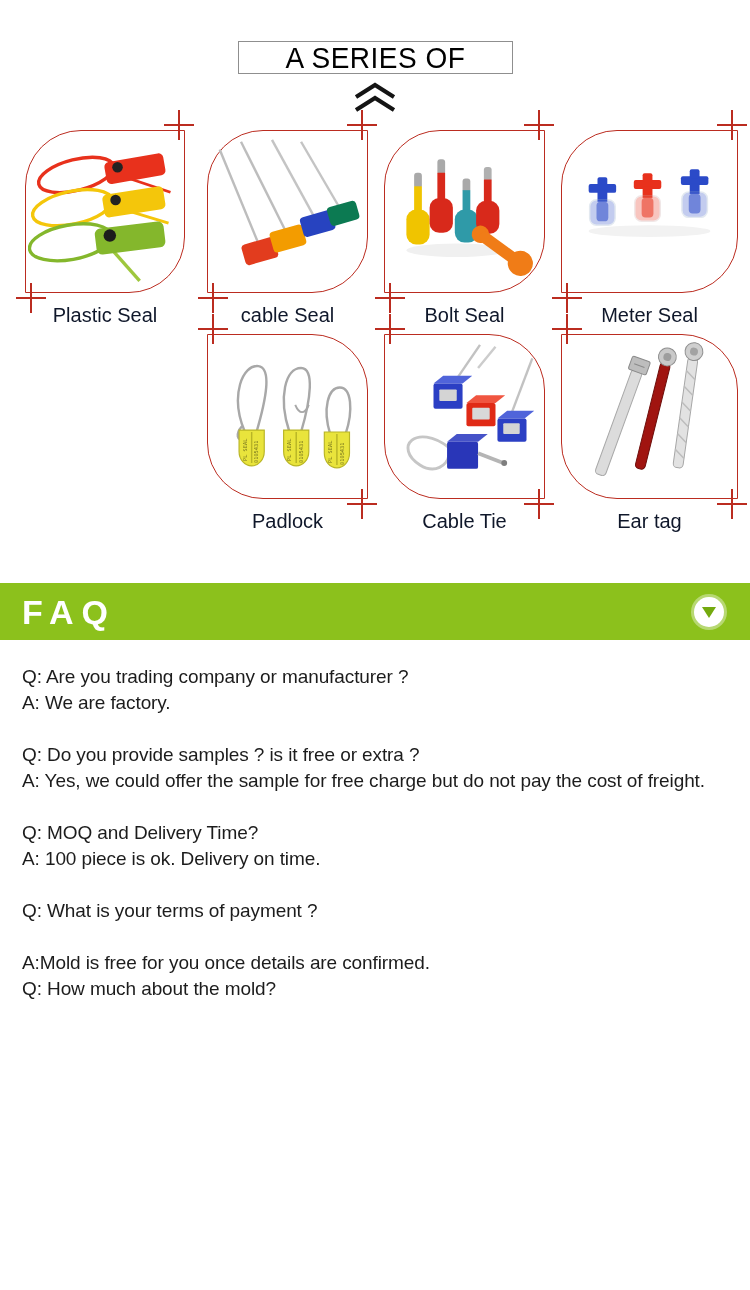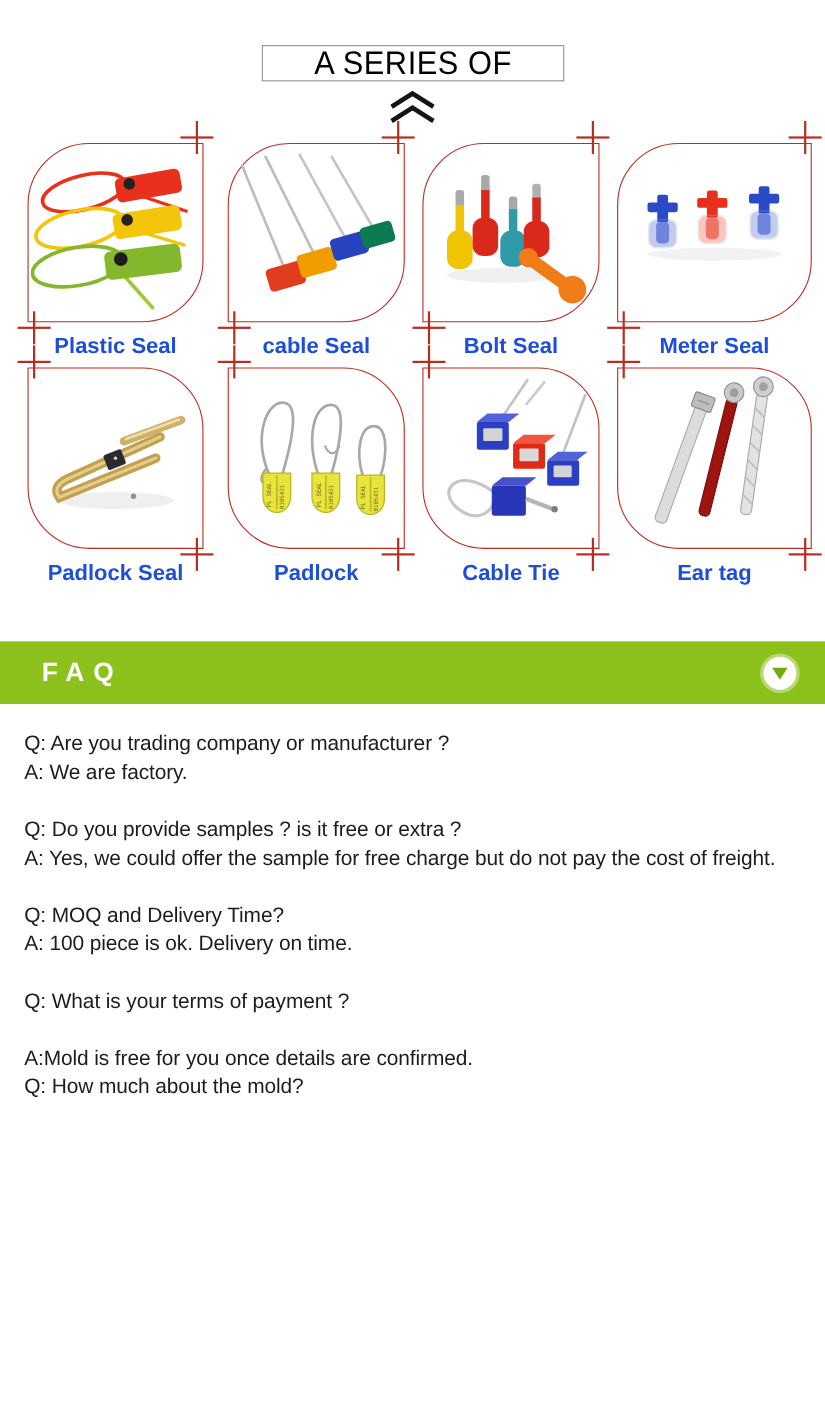--- a/index.html
+++ b/index.html
@@ -13,32 +13,32 @@
   .chevron{position:absolute;left:352px;top:82px;}
 
   
   .card{position:absolute;}
   .c0{left:25px;width:160px}.c1{left:207px;width:161px}.c2{left:384px;width:161px}.c3{left:561px;width:177px}
   .r1{top:130px}.r2{top:334px}
   .frame{position:relative;height:161px;background:#fff;border:1.5px solid #bb2c20;}
   .r1 .frame{border-radius:56px 0 56px 0;}
   .r2 .frame{height:163px;border-radius:0 56px 0 56px;}
   .frame svg.photo{position:absolute;left:2px;top:2px;width:calc(100% - 4px);height:calc(100% - 4px);}
-  .plabel{margin-top:11px;text-align:center;font-size:20px;color:#1d4ed8;font-weight:bold;}
+  .plabel{margin-top:11px;text-align:center;font-size:20px;color:#0f172a;}
 
   .mark{position:absolute;width:30px;height:30px;pointer-events:none;}
   .mark::before{content:"";position:absolute;left:14px;top:0;width:2px;height:30px;background:#bb2c20;}
   .mark::after{content:"";position:absolute;top:14px;left:0;width:30px;height:2px;background:#bb2c20;}
   .mark.tr{top:-21px;right:-10px}.mark.bl{bottom:-21px;left:-10px}
   .mark.tl{top:-21px;left:-10px}.mark.br{bottom:-21px;right:-10px}
 
   
   .faq-bar{position:absolute;left:0;top:583px;width:750px;height:57px;background:#8cc11c;}
-  .faq-title{position:absolute;left:38px;top:50%;transform:translateY(-50%);
-             color:#fff;font-size:24px;font-weight:bold;letter-spacing:8px;}
+  .faq-title{position:absolute;left:22px;top:50%;transform:translateY(-50%);
+             color:#fff;font-size:34px;font-weight:bold;letter-spacing:8px;}
   .faq-toggle{position:absolute;right:26px;top:50%;transform:translateY(-50%);
               width:30px;height:30px;background:#fff;border-radius:50%;
               box-shadow:0 0 0 3px rgba(255,255,255,.38);
               display:flex;align-items:center;justify-content:center;cursor:pointer;}
   .tri{width:0;height:0;border-left:7px solid transparent;border-right:7px solid transparent;
        border-top:11px solid #74aa0e;margin-top:2px;}
 
   
   .faq-body{position:absolute;left:22px;top:664px;width:694px;
             font-size:19px;line-height:26px;color:#1c1c1c;letter-spacing:-.1px;}
@@ -166,37 +166,20 @@
           <rect x="113" y="60" width="26" height="26" rx="7" fill="#2b4ac8" opacity=".28" stroke="#9db3cc" stroke-width="1.5"></rect>
           <rect x="120" y="62" width="12" height="20" rx="4" fill="#2b4ac8" opacity=".55"></rect>
         </g>
       </svg>
       <i class="mark tr"></i>
       <i class="mark bl"></i>
     </div>
     <div class="plabel">Meter Seal</div>
   </div>
 
-  <div class="card r2 c0">
-    <div class="frame">
-      <svg class="photo" viewBox="0 0 160 160">
-        <ellipse cx="80" cy="120" rx="55" ry="8" fill="#efefef"></ellipse>
-        <path d="M122,60 L34,100 Q20,107 27,117 L118,80" fill="none" stroke="#c2a14e" stroke-width="9" stroke-linecap="round"></path>
-        <path d="M122,60 L34,100 Q20,107 27,117 L118,80" fill="none" stroke="#e4cd8d" stroke-width="3" stroke-linecap="round"></path>
-        <path d="M88,64 L142,44" stroke="#cdb06a" stroke-width="8" stroke-linecap="round"></path>
-        <path d="M90,62 L140,43.5" stroke="#efdca6" stroke-width="2.5" stroke-linecap="round"></path>
-        <rect x="70" y="74" width="18" height="15" rx="2" fill="#2b2b2b" transform="rotate(-22 79 81)"></rect>
-        <circle cx="80" cy="80" r="1.6" fill="#dadada"></circle>
-        <circle cx="97" cy="116" r="2.5" fill="#8a8fa0"></circle>
-      </svg>
-      <i class="mark tl"></i>
-      <i class="mark br"></i>
-    </div>
-    <div class="plabel">Padlock Seal</div>
-  </div>
 
   <div class="card r2 c1">
     <div class="frame">
       <svg class="photo" viewBox="0 0 160 160">
         <g>
           <path d="M36,96 C20,58 34,26 50,28 C64,30 58,62 48,96" fill="none" stroke="#a8a8a8" stroke-width="2.5"></path>
           <path d="M33,90 C26,98 28,106 35,103" fill="none" stroke="#a8a8a8" stroke-width="2.5"></path>
           <path d="M30,94 h26 v22 a13,15 0 0 1 -26,0 z" fill="#e9e43c" stroke="#b9b526" stroke-width="1.2"></path>
           <line x1="43" y1="96" x2="43" y2="128" stroke="#b9b526" stroke-width="1.5"></line>
           <text class="eng" transform="translate(38,126) rotate(-90)">PL SEAL</text>

